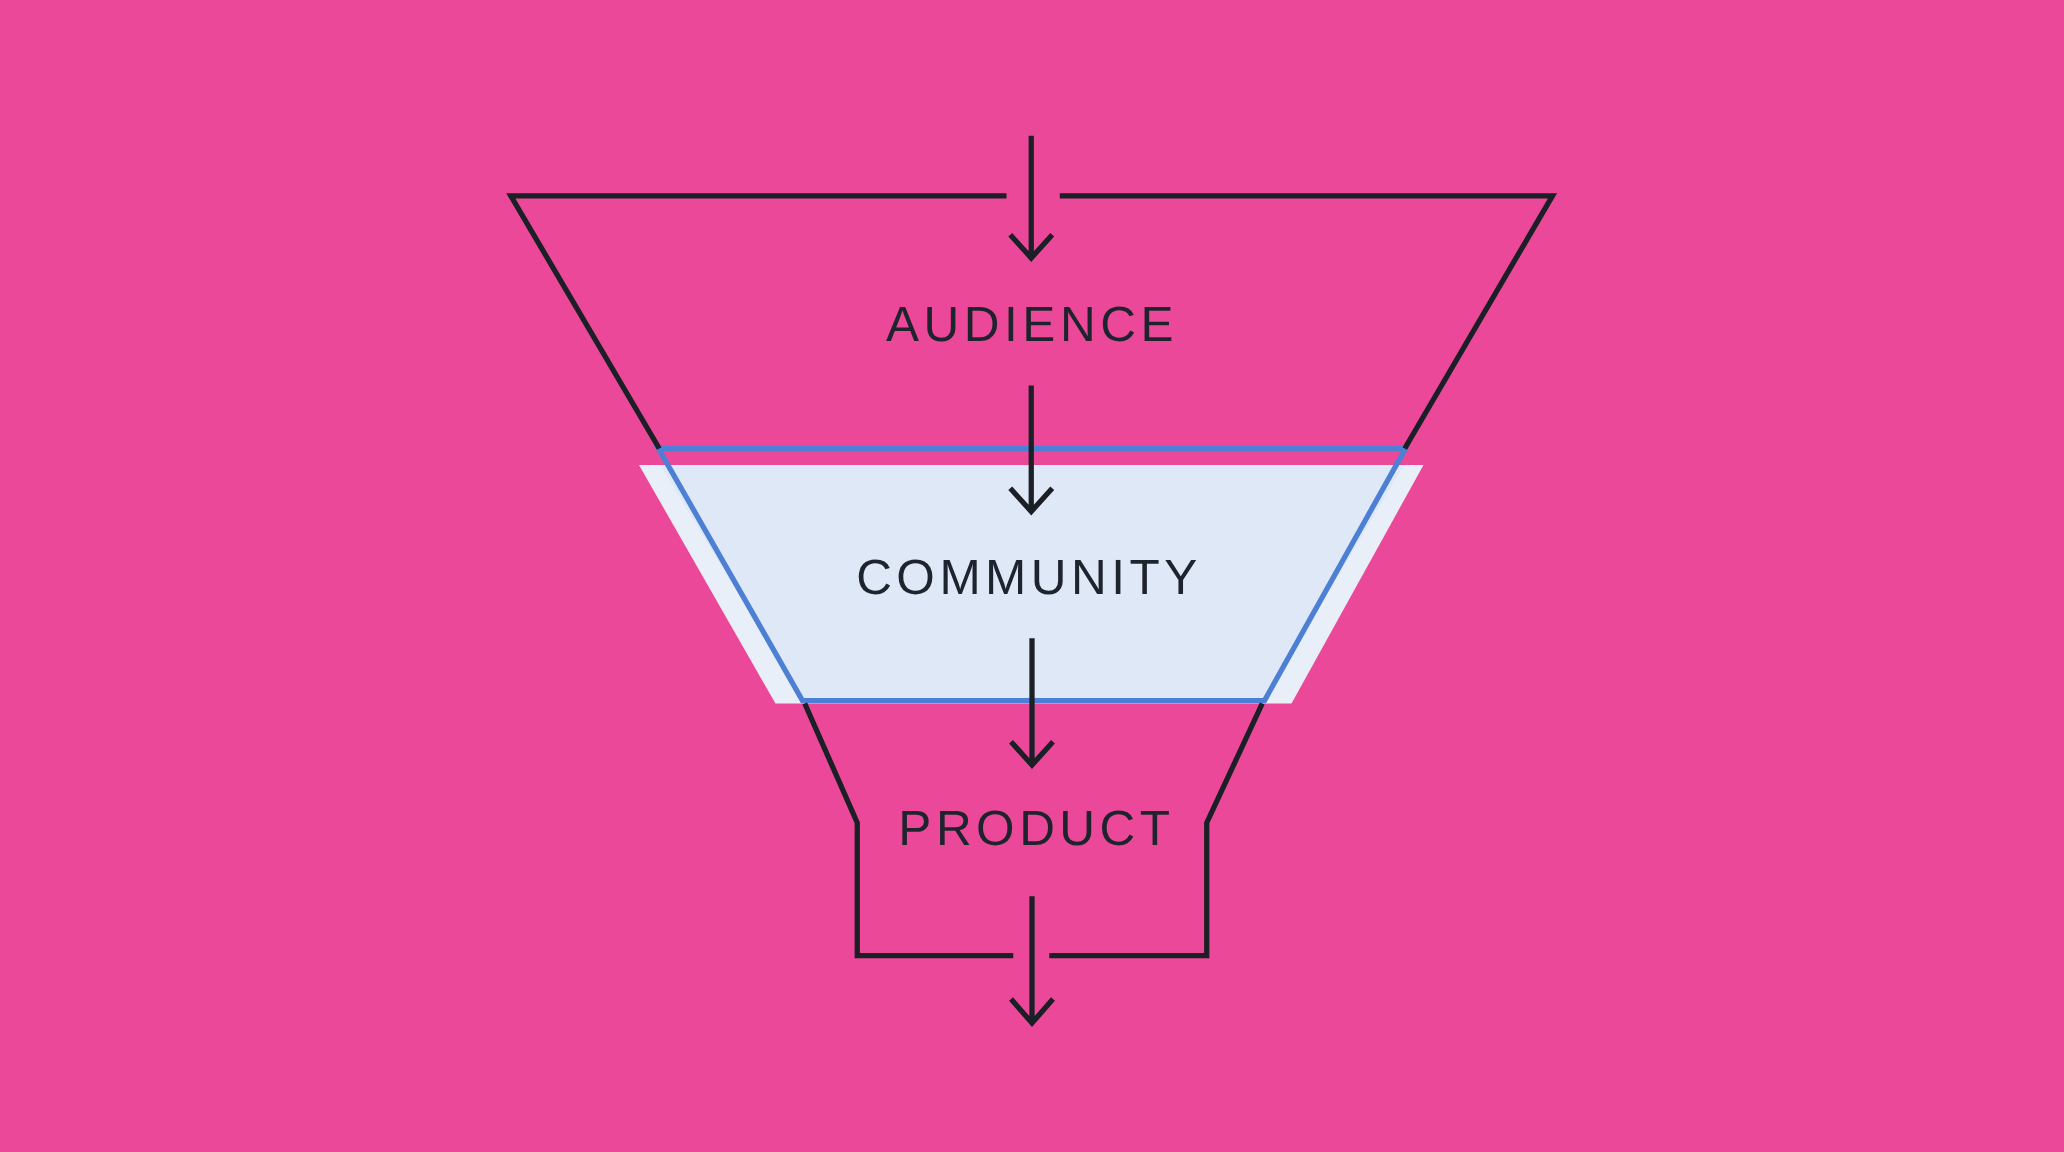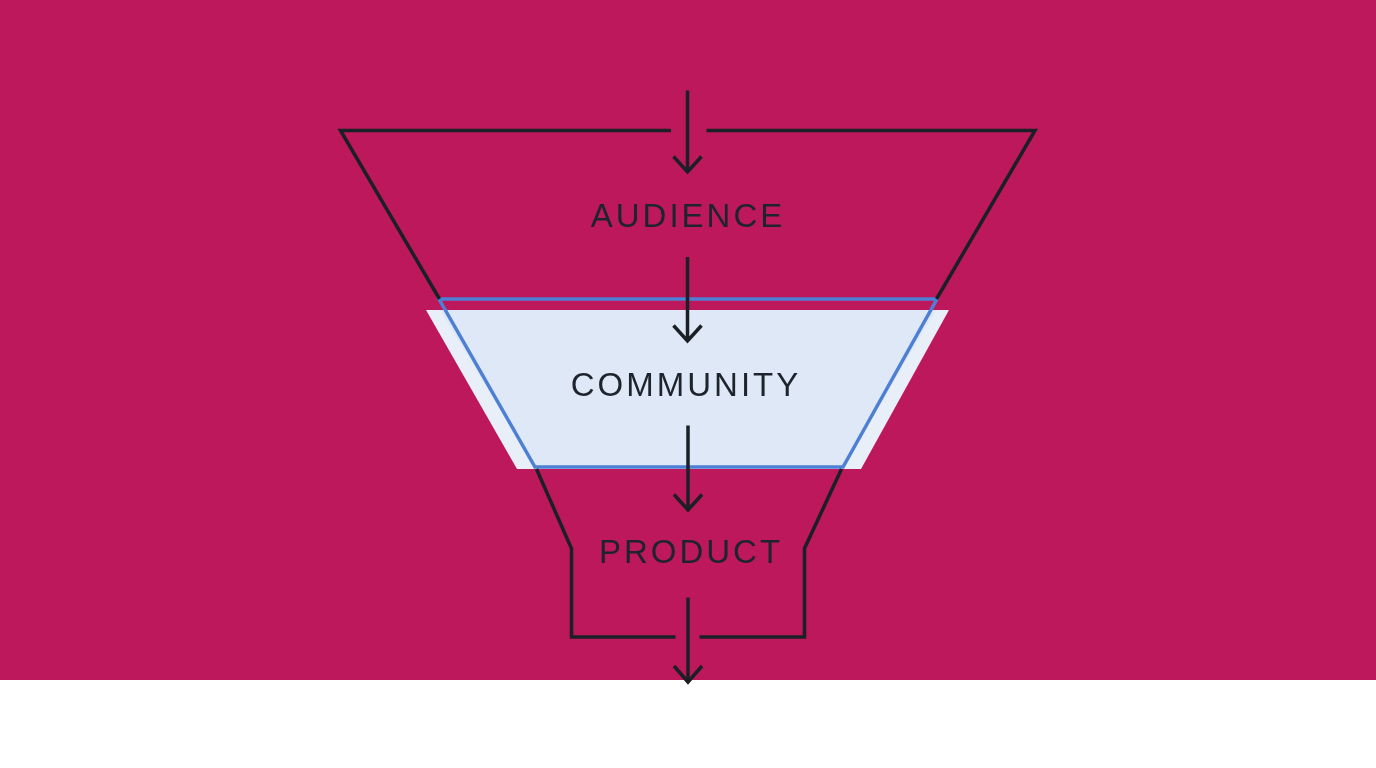--- a/index.html
+++ b/index.html
@@ -7,22 +7,22 @@
     padding: 0;
     width: 1376px;
     height: 768px;
     background: #ffffff;
     overflow: hidden;
     font-family: "Liberation Sans", sans-serif;
   }
   .stage-canvas {
     position: relative;
     width: 1376px;
-    height: 680px;
-    background: #be185d;
+    height: 768px;
+    background: #ec4899;
   }
   svg {
     display: block;
     width: 1376px;
     height: 768px;
   }
   .stage-label {
     font-family: "Liberation Sans", sans-serif;
     font-size: 33px;
     letter-spacing: 3px;

